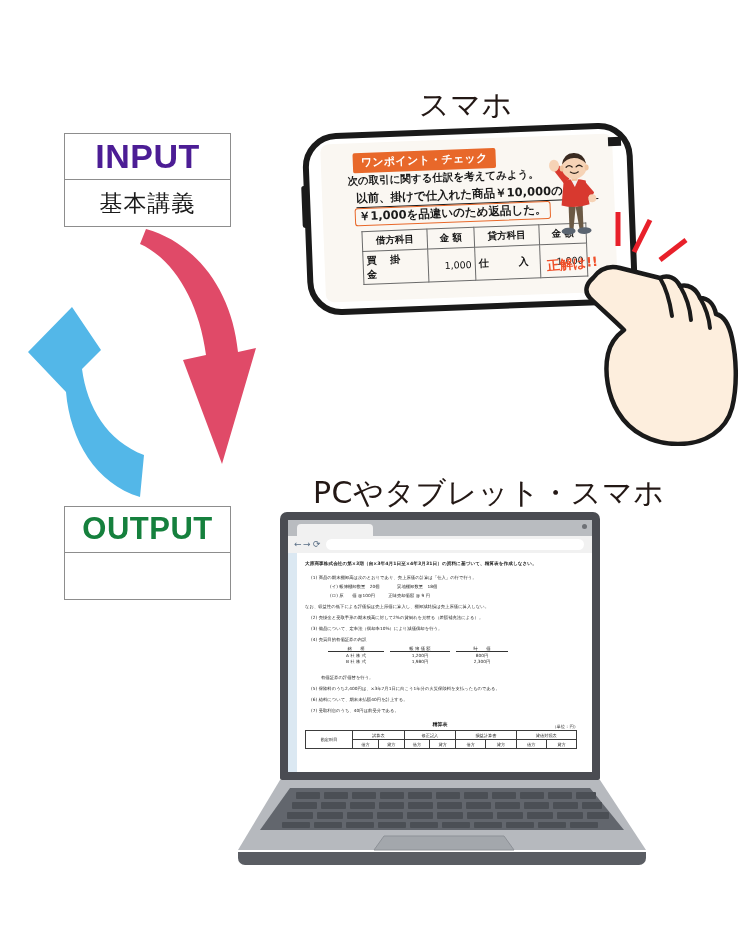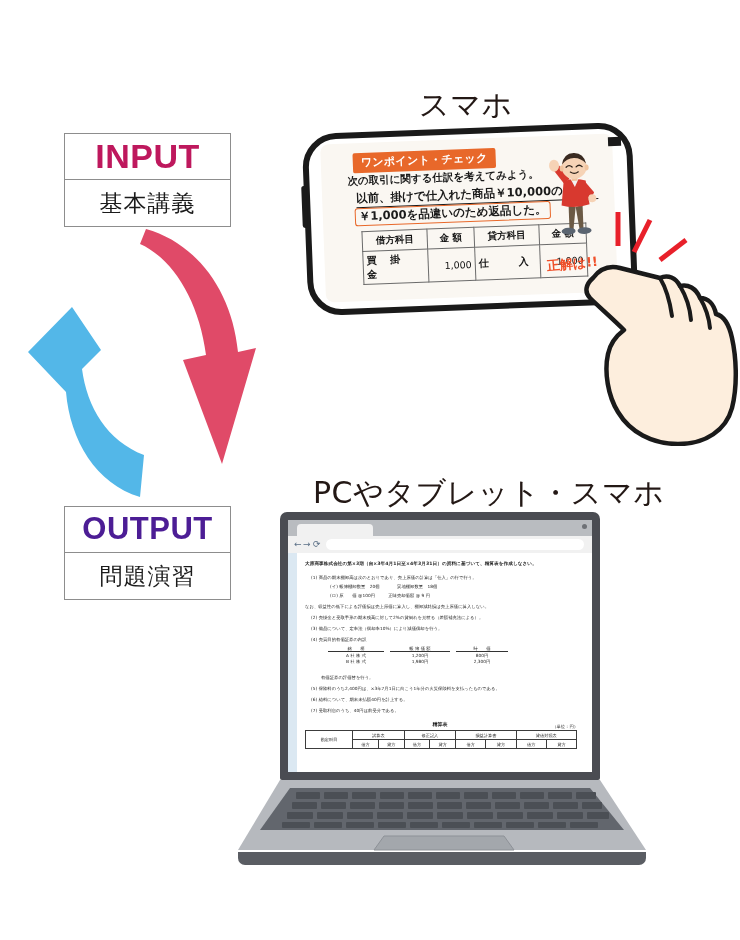--- a/index.html
+++ b/index.html
@@ -31,23 +31,23 @@
   }
   .labelbox .bot{
     font-size:23px;
     line-height:46px;
     height:47px;
     color:#1b1b1b;
     font-family:"DejaVu Sans","Liberation Sans",sans-serif;
     letter-spacing:1px;
   }
   #input-box{left:64px;top:133px;width:167px;height:94px;}
-  #input-box .top{color:#be185d;}
+  #input-box .top{color:#4c1d95;}
   #output-box{left:64px;top:506px;width:167px;height:94px;}
-  #output-box .top{color:#4c1d95;font-size:31px;}
+  #output-box .top{color:#15803d;font-size:31px;}
 
   
   .heading{
     position:absolute;
     color:#231815;
     font-family:"DejaVu Sans","Liberation Sans",sans-serif;
     font-size:30px;
     white-space:nowrap;
     letter-spacing:0.5px;
   }
@@ -225,21 +225,20 @@
     </g>
   </svg>
 
   <div class="labelbox" id="input-box">
     <div class="top">INPUT</div>
     <div class="bot">基本講義</div>
   </div>
 
   <div class="labelbox" id="output-box">
     <div class="top">OUTPUT</div>
-    <div class="bot">問題演習</div>
   </div>
 
   <div class="heading" id="heading-smartphone">スマホ</div>
   <div class="heading" id="heading-pc">PCやタブレット・スマホ</div>
 
   <div id="smartphone">
     <div id="phone-body"></div>
     <div id="phone-sidebtn"></div>
     <div id="phone-screen">
 

